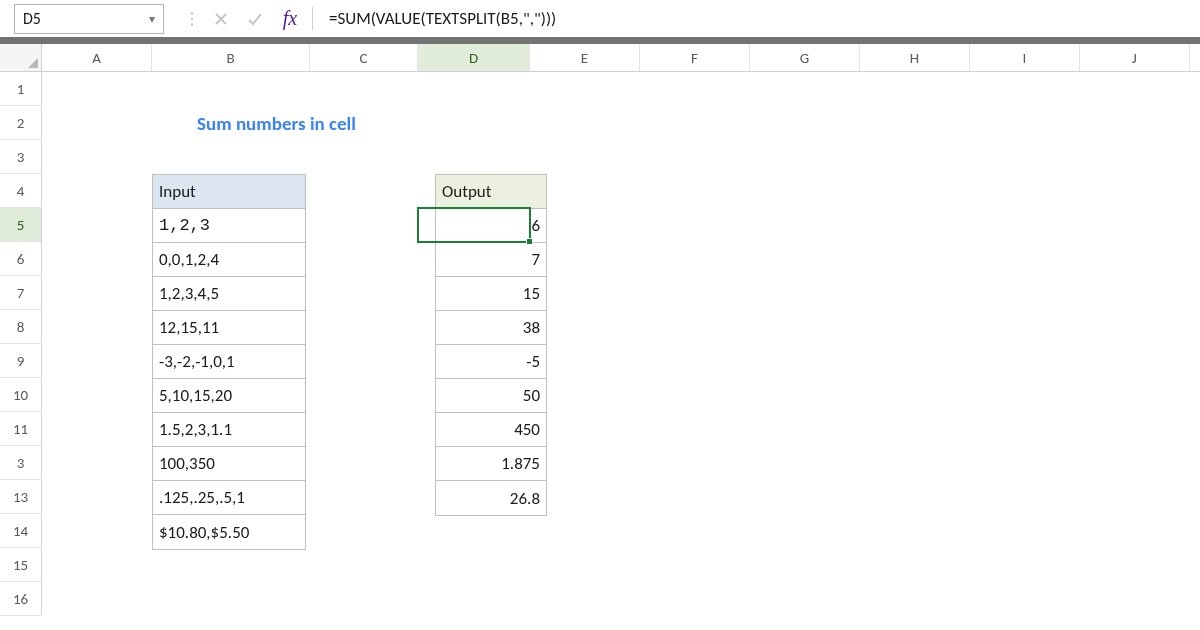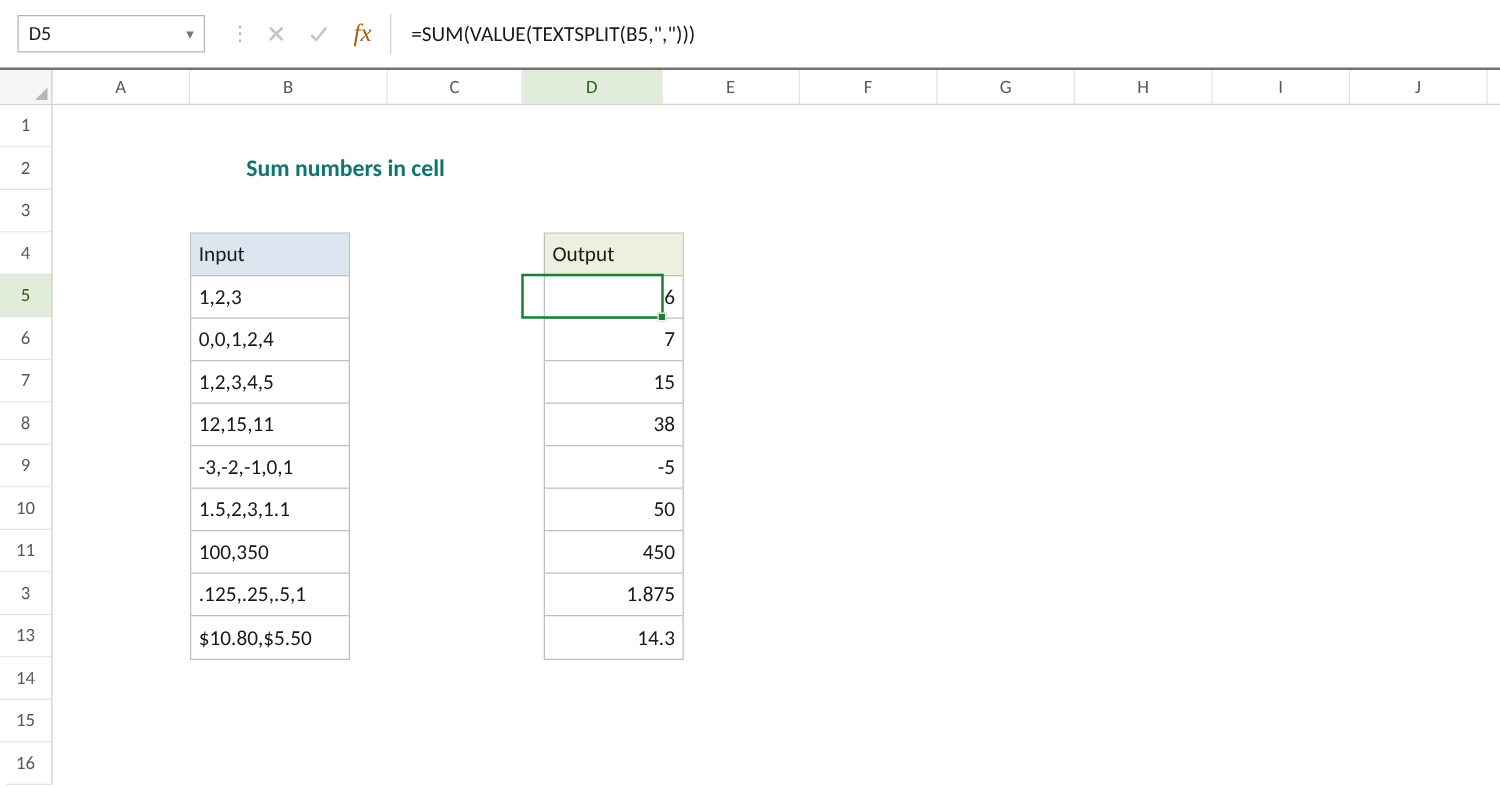--- a/index.html
+++ b/index.html
@@ -16,22 +16,22 @@
     height: 630px;
     position: relative;
     background: #ffffff;
     border-radius: 12px;
     overflow: hidden;
   }
   
   .formula-row {
     display: flex;
     align-items: stretch;
-    height: 56px;
-    border-bottom: 2px solid #737373;
+    height: 44px;
+    border-bottom: 7px solid #737373;
   }
   .namebox-wrap {
     display: flex;
     align-items: center;
     padding-left: 14px;
     width: 180px;
   }
   .namebox {
     width: 150px;
     height: 30px;
@@ -69,21 +69,21 @@
   }
   .fb-btn svg { display: block; }
   .fb-fx {
     width: 36px;
     display: flex;
     align-items: center;
     justify-content: center;
     font-style: italic;
     font-family: "Times New Roman", serif;
     font-size: 20px;
-    color: #a16207;
+    color: #4c1d95;
     cursor: pointer;
   }
   .fb-div {
     width: 1px;
     height: 60%;
     align-self: center;
     background: #d0d0d0;
     margin: 0 4px;
   }
   .formula-input {
@@ -157,21 +157,21 @@
     position: relative;
     flex: 1;
   }
   
   .title-text {
     position: absolute;
     left: 155px;
     top: 40px;
     font-size: 19px;
     font-weight: 700;
-    color: #0f766e;
+    color: #3b82f6;
   }
   
   .dtbl {
     position: absolute;
     border: 1px solid #bfbfbf;
   }
   .dtbl .drow {
     display: flex;
   }
   .dtbl .dcell {
@@ -271,40 +271,43 @@
         <div class="rowhdr">3</div>
         <div class="rowhdr">13</div>
         <div class="rowhdr">14</div>
         <div class="rowhdr">15</div>
         <div class="rowhdr">16</div>
       </div>
     <div class="cells" id="cells">
 
       <div class="title-text">Sum numbers in cell</div>
 
-      <div class="dtbl" id="tbl-in" style="left:110px; top:102px; width:128px;">
+      <div class="dtbl" id="tbl-in" style="left:110px; top:102px; width:154px;">
           <div class="drow">
             <div class="dcell hdr" style="width: 100%;">Input</div>
           </div>
           <div class="drow">
-            <div class="dcell" style="width: 100%;">1,2,3</div>
+            <div class="dcell" style="width: 100%; font-family: Liberation Mono, monospace;">1,2,3</div>
           </div>
           <div class="drow">
             <div class="dcell" style="width: 100%;">0,0,1,2,4</div>
           </div>
           <div class="drow">
             <div class="dcell" style="width: 100%;">1,2,3,4,5</div>
           </div>
           <div class="drow">
             <div class="dcell" style="width: 100%;">12,15,11</div>
           </div>
           <div class="drow">
             <div class="dcell" style="width: 100%;">-3,-2,-1,0,1</div>
           </div>
           <div class="drow">
+            <div class="dcell" style="width: 100%;">5,10,15,20</div>
+          </div>
+          <div class="drow">
             <div class="dcell" style="width: 100%;">1.5,2,3,1.1</div>
           </div>
           <div class="drow">
             <div class="dcell" style="width: 100%;">100,350</div>
           </div>
           <div class="drow">
             <div class="dcell" style="width: 100%;">.125,.25,.5,1</div>
           </div>
           <div class="drow">
             <div class="dcell" style="width: 100%;">$10.80,$5.50</div>
@@ -333,21 +336,21 @@
           <div class="drow">
             <div class="dcell" style="width: 100%;">50</div>
           </div>
           <div class="drow">
             <div class="dcell" style="width: 100%;">450</div>
           </div>
           <div class="drow">
             <div class="dcell" style="width: 100%;">1.875</div>
           </div>
           <div class="drow">
-            <div class="dcell" style="width: 100%;">14.3</div>
+            <div class="dcell" style="width: 100%;">26.8</div>
           </div>
         </div>
 
       <div class="selection" style="left:375px; top:135px; width:114px; height:36px;">
         <div class="handle"></div>
       </div>
     </div>
   </div>
 
 </div>

